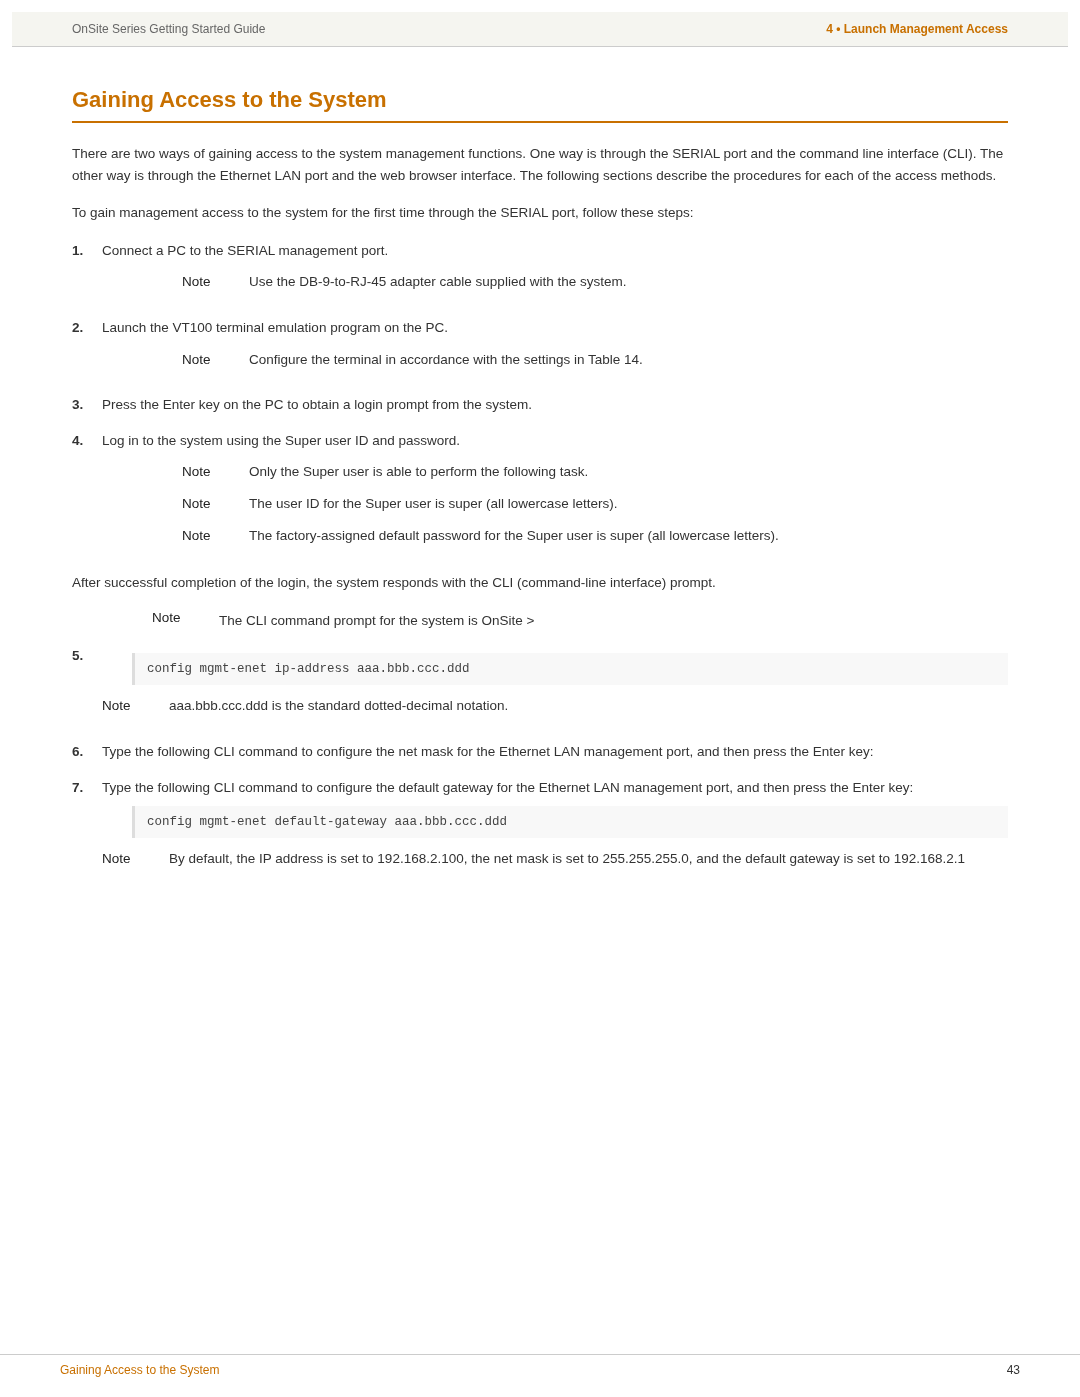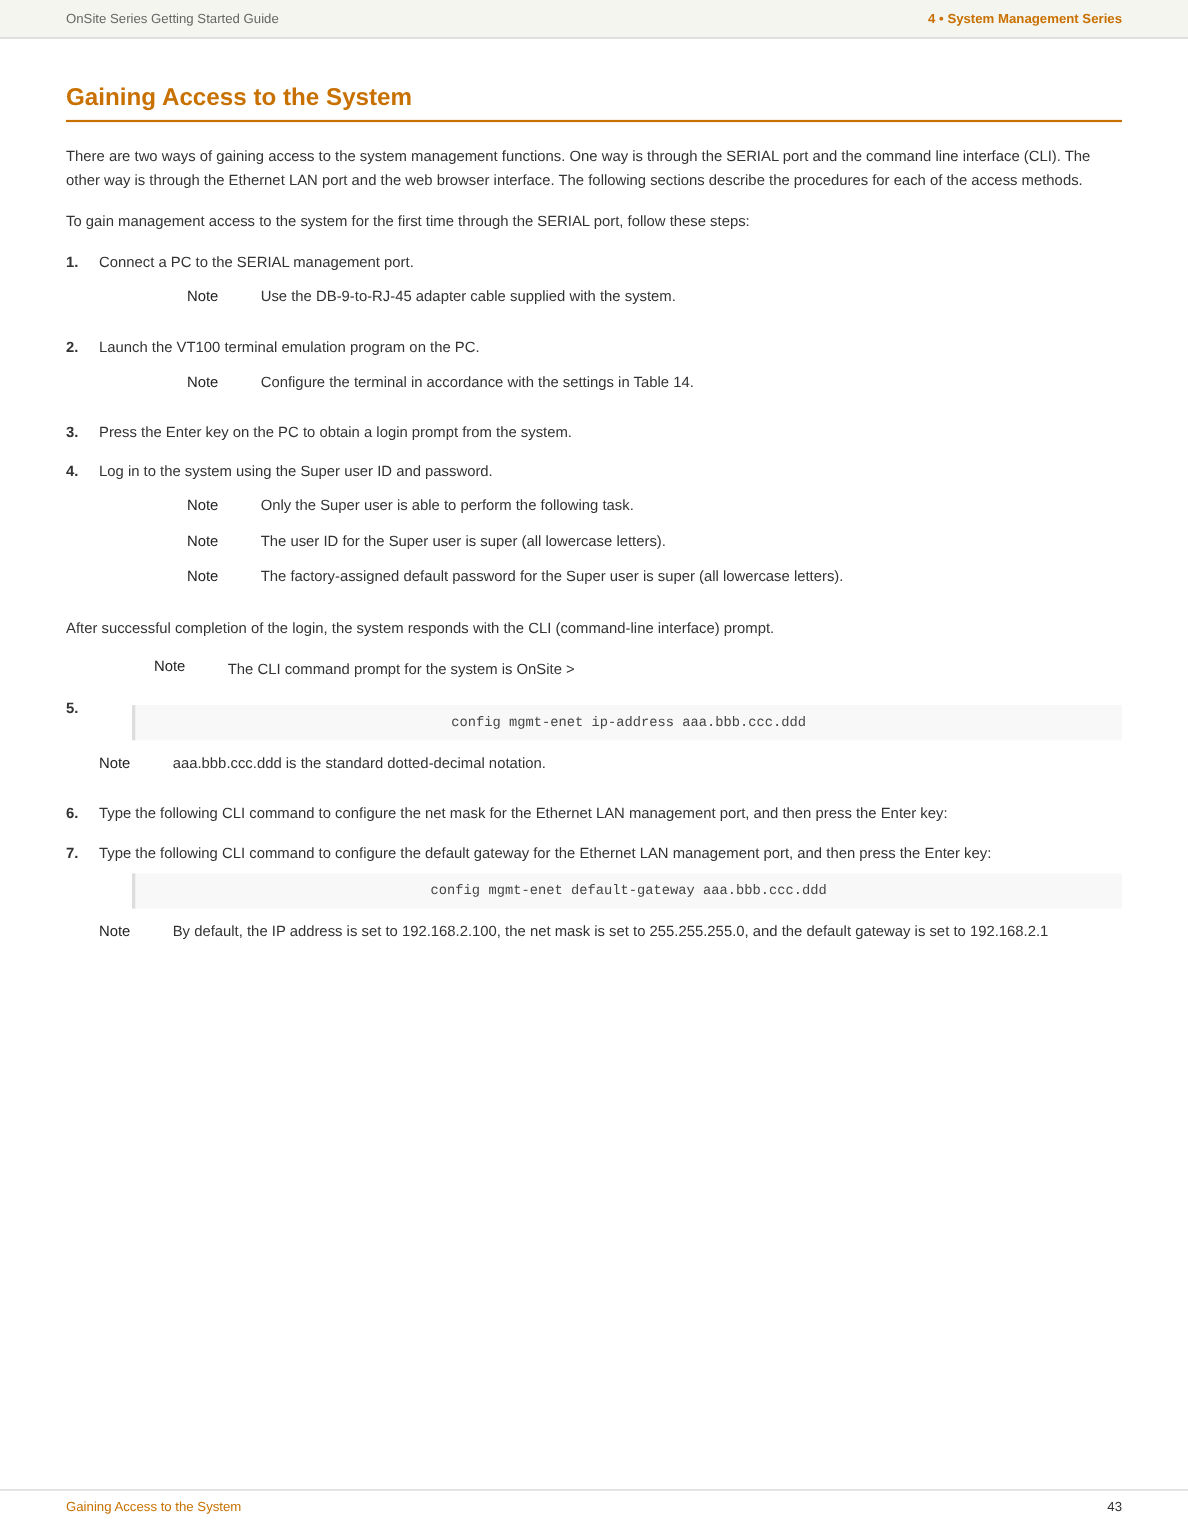--- a/index.html
+++ b/index.html
@@ -14,21 +14,21 @@
       font-size: 14px;
       color: #222222;
       width: 1080px;
       min-height: 1397px;
     }
 
     .page-container {
       width: 1080px;
       min-height: 1397px;
       background: #ffffff;
-      padding: 0;
+      padding: 12px;
       position: relative;
     }
 
     
     .header-bar {
       display: flex;
       justify-content: space-between;
       align-items: center;
       padding: 10px 60px;
       border-bottom: 1px solid #cccccc;
@@ -131,21 +131,20 @@
 
     
     .code-block {
       font-family: 'Courier New', Courier, monospace;
       font-size: 12.5px;
       background: #f8f8f8;
       border-left: 3px solid #dddddd;
       padding: 6px 12px;
       margin: 8px 0 8px 30px;
       color: #444444;
-      text-align: center;
     }
 
     
     .footer {
       position: absolute;
       bottom: 20px;
       left: 0;
       right: 0;
       display: flex;
       justify-content: space-between;
@@ -168,21 +167,21 @@
     }
   </style>
 </head>
 <body>
 
 <div class="page-container">
 
   <div class="header-bar">
     <span class="header-left">OnSite Series Getting Started Guide</span>
     <span class="header-right">
-      <span>4  •  </span><span>System Management Series</span>
+      <span>4  •  </span><span>Launch Management Access</span>
     </span>
   </div>
 
   <div class="main-content">
 
     <div class="page-title">Gaining Access to the System</div>
 
     <p class="body-text">There are two ways of gaining access to the system management functions. One way is through the SERIAL port and the command line interface (CLI). The other way is through the Ethernet LAN port and the web browser interface. The following sections describe the procedures for each of the access methods.</p>
 
 

